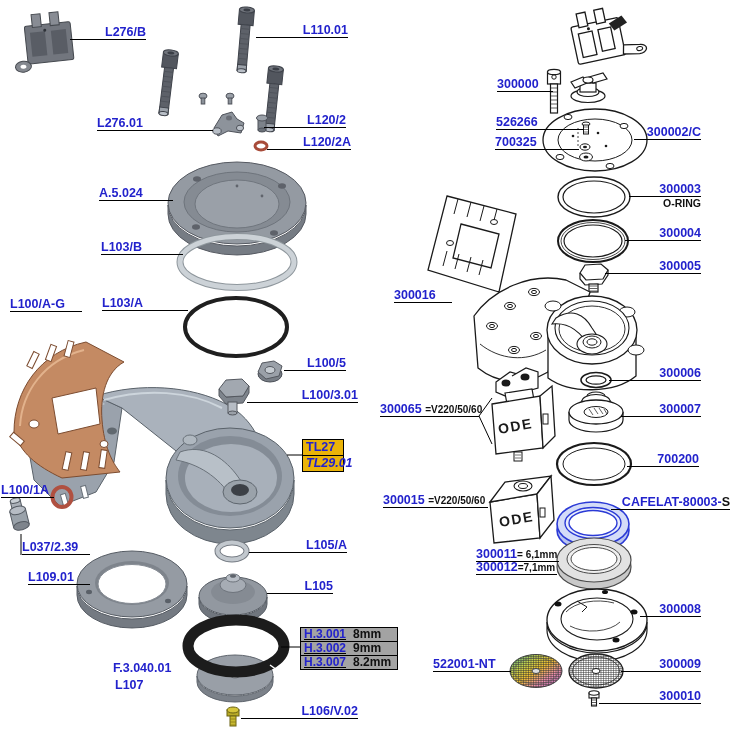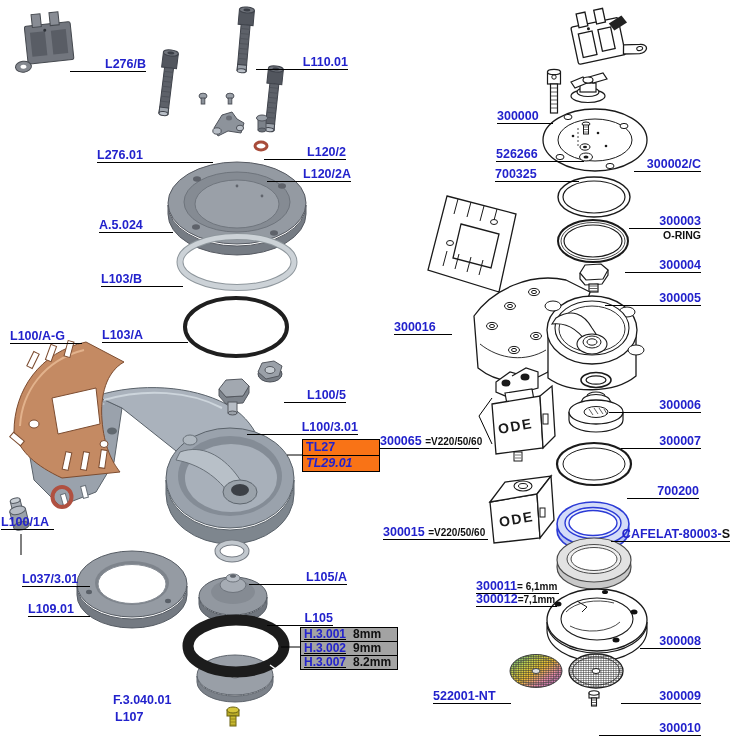--- a/index.html
+++ b/index.html
@@ -1,26 +1,26 @@
 <!DOCTYPE html>
 <html><head>
 <meta charset="utf-8">
 <style>
   *{margin:0;padding:0;box-sizing:border-box;}
   body{background:#fff;font-family:"Liberation Sans",sans-serif;}
   .stage{position:relative;width:730px;height:738px;background:#fff;overflow:hidden;}
   svg.art{position:absolute;left:0;top:0;}
-  .lbl{position:absolute;color:#2222cc;font-weight:bold;font-size:12.5px;line-height:14px;white-space:nowrap;z-index:2;margin-top:32px;}
+  .lbl{position:absolute;color:#2222cc;font-weight:bold;font-size:12.5px;line-height:14px;white-space:nowrap;z-index:2;}
   .lbl .l1{display:block;border-bottom:1px solid #000;height:15px;}
   .lbl.nl .l1{border-bottom:none;}
   .lbl .sub{display:block;color:#101010;font-size:10.5px;line-height:12px;}
   .lbl .sfx{color:#101010;font-size:10px;}
   .lbl .sfxl{color:#101010;}
   .ar{text-align:right}.al{text-align:left}
-  .tlbox{position:absolute;left:302px;top:439px;width:78px;border:1px solid #000;background:#f97316;z-index:2;}
+  .tlbox{position:absolute;left:302px;top:439px;width:42px;border:1px solid #000;background:#eab308;z-index:2;}
   .tlbox .row{display:block;color:#2222cc;font-weight:bold;font-size:12.5px;line-height:15px;padding:0 3px;}
   .tlbox .row + .row{border-top:1px solid #000;font-style:italic;}
   .gtable{position:absolute;left:300px;top:627px;width:98px;border:1px solid #000;background:#a3a3a3;z-index:2;}
   .grow{display:flex;gap:7px;font-weight:bold;font-size:12px;line-height:13px;padding:0 3px;}
   .grow + .grow{border-top:1px solid #000;}
   .gpn{color:#2222cc;text-decoration:underline;text-decoration-color:#000;}
   .gsz{color:#101010;}
 </style>
 </head>
 <body>
@@ -463,21 +463,21 @@
 
 <div class="tlbox">
   <span class="row">TL27</span>
   <span class="row">TL29.01</span>
 </div>
 
 <div class="lbl al" style="left:1px;top:483px;width:53px">
       <span class="l1"><span>L100/1A</span></span>
     </div>
 <div class="lbl al" style="left:22px;top:540px;width:68px">
-      <span class="l1"><span>L037/3.01</span></span>
+      <span class="l1"><span>L037/2.39</span></span>
     </div>
 <div class="lbl al" style="left:28px;top:570px;width:62px">
       <span class="l1"><span>L109.01</span></span>
     </div>
 <div class="lbl ar" style="left:249px;top:538px;width:98px">
       <span class="l1"><span>L105/A</span></span>
     </div>
 <div class="lbl ar" style="left:267px;top:579px;width:66px">
       <span class="l1"><span>L105</span></span>
     </div>

